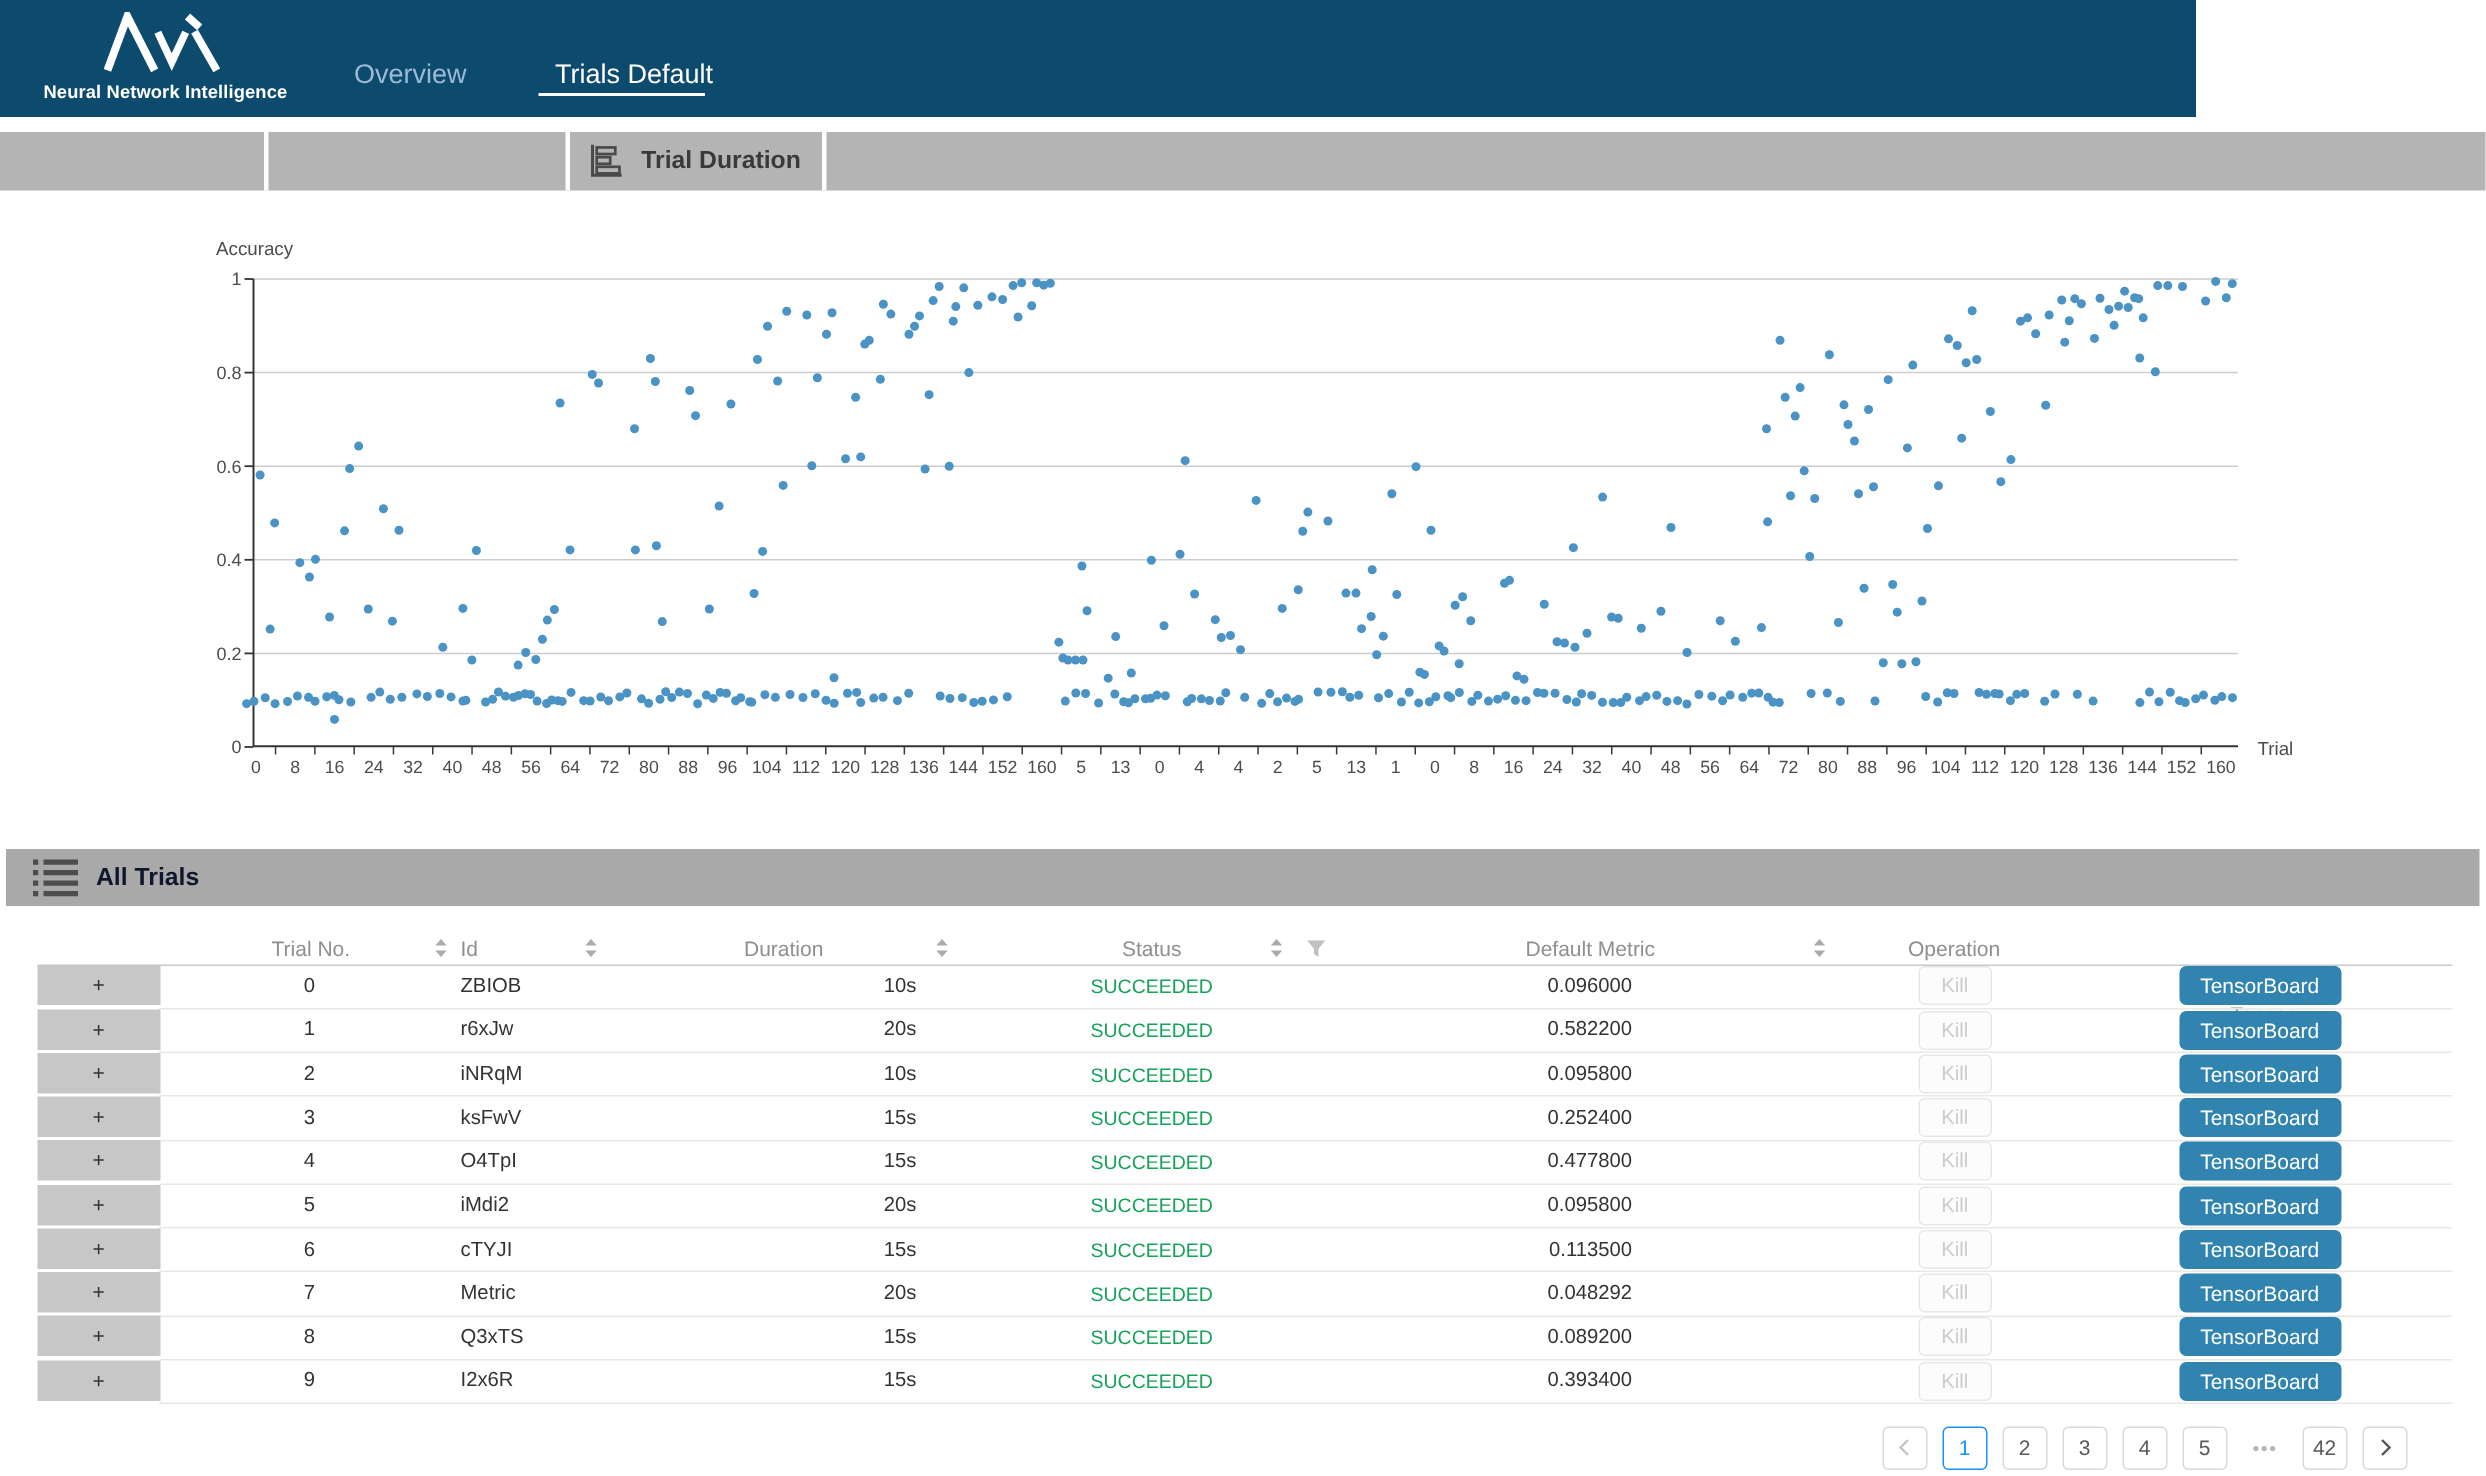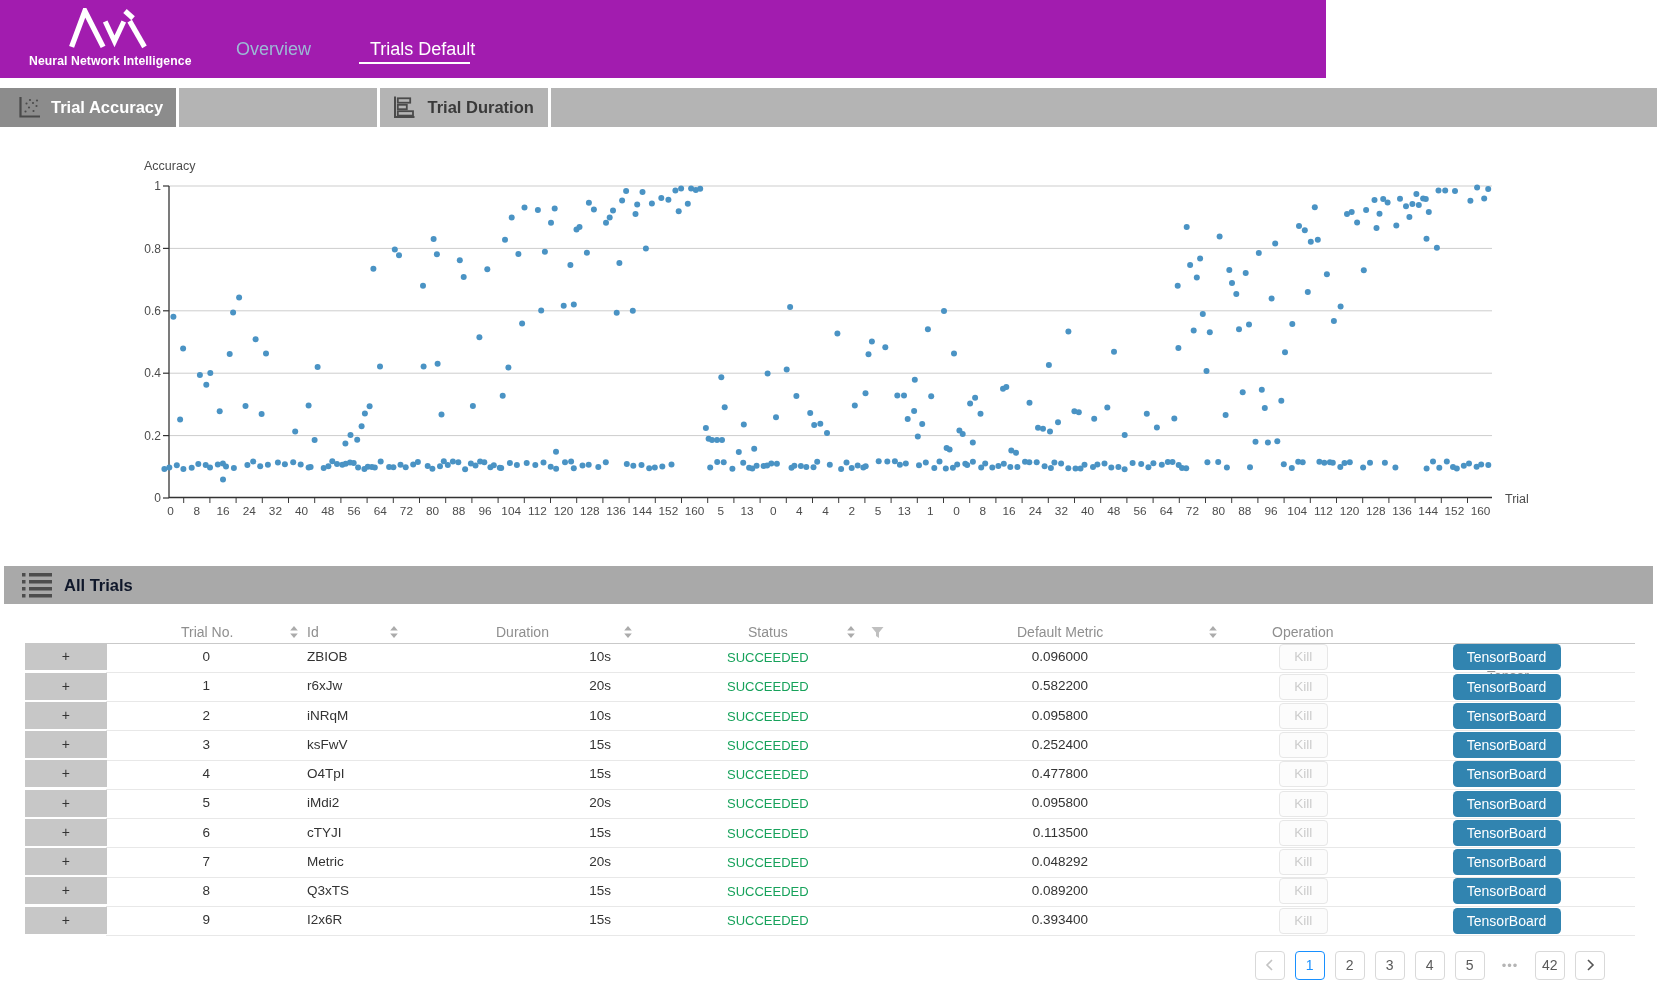--- a/index.html
+++ b/index.html
@@ -1,18 +1,18 @@
 <!DOCTYPE html>
 <html><head>
 <meta charset="utf-8">
 <style>
 * { margin:0; padding:0; box-sizing:border-box; }
 body { width:1657px; height:984px; background:#fff; font-family:"Liberation Sans", sans-serif; position:relative; overflow:hidden; }
 
-#hdr { position:absolute; left:0; top:0; width:1326px; height:78px; background:#a21caf; }
+#hdr { position:absolute; left:0; top:0; width:1464px; height:78px; background:#0c4a6e; }
 #nnitext { position:absolute; left:29px; top:54px; width:220px; color:#fff; font-size:12.2px; font-weight:bold; letter-spacing:0.1px; }
 #nav-ov { position:absolute; left:236px; top:38.5px; font-size:18px; color:#9cbad5; }
 #nav-td { position:absolute; left:370px; top:38.5px; font-size:18px; color:#ffffff; }
 #nav-ul { position:absolute; left:359px; top:61.5px; width:111px; height:2.4px; background:#fff; }
 
 #tabbar { position:absolute; left:0; top:88px; width:1657px; height:38.5px; background:#b4b4b4; }
 .tab { position:absolute; top:0; height:38.5px; }
 #tab1 { left:0; width:176px; background:#8c8c8c; }
 #tab2 { left:179.2px; width:197.8px; }
 #tab3 { left:380.5px; width:167.5px; }
@@ -49,36 +49,20 @@
   </svg>
   <div id="nnitext">Neural Network Intelligence</div>
   <div id="nav-ov">Overview</div>
   <div id="nav-td">Trials Default</div>
   <div id="nav-ul"></div>
 </div>
 <div id="tabbar">
   <div style="position:absolute;left:176px;top:0;width:3.2px;height:38.5px;background:#fff;"></div>
     <div style="position:absolute;left:377.3px;top:0;width:3.2px;height:38.5px;background:#fff;"></div>
     <div style="position:absolute;left:548px;top:0;width:3.2px;height:38.5px;background:#fff;"></div>
-    <div class="tab" id="tab1">
-    <svg width="25" height="25" viewBox="0 0 25 25" style="position:absolute;left:17px;top:7px;">
-      <path d="M3.5,2 L3.5,21.5 L23,21.5" fill="none" stroke="#4a4a4a" stroke-width="2.2"></path>
-      <g fill="#4a4a4a">
-        <circle cx="8.5" cy="16.5" r="1.05"></circle>
-          <circle cx="12" cy="12.5" r="1.05"></circle>
-          <circle cx="9.5" cy="8.5" r="1.05"></circle>
-        <circle cx="16" cy="8" r="1.05"></circle>
-          <circle cx="19.5" cy="11" r="1.05"></circle>
-          <circle cx="16.5" cy="16" r="1.05"></circle>
-        <circle cx="13" cy="5" r="1.05"></circle>
-          <circle cx="20" cy="5.5" r="1.05"></circle>
-      </g>
-    </svg>
-    <div class="tabtxt">Trial Accuracy</div>
-  </div>
   <div class="tab" id="tab3">
     <svg width="26" height="26" viewBox="0 0 26 26" style="position:absolute;left:11px;top:6px;">
       <path d="M3,2.5 L3,22.9 L22.5,22.9" fill="none" stroke="#4a4a4a" stroke-width="2"></path>
       <g fill="none" stroke="#4a4a4a" stroke-width="1.8">
         <rect x="5.8" y="4.3" width="12.4" height="4.4"></rect>
         <rect x="5.8" y="10.8" width="9" height="4.4"></rect>
         <rect x="5.8" y="17.2" width="15.2" height="4.4"></rect>
       </g>
     </svg>
     <div class="tabtxt">Trial Duration</div>

